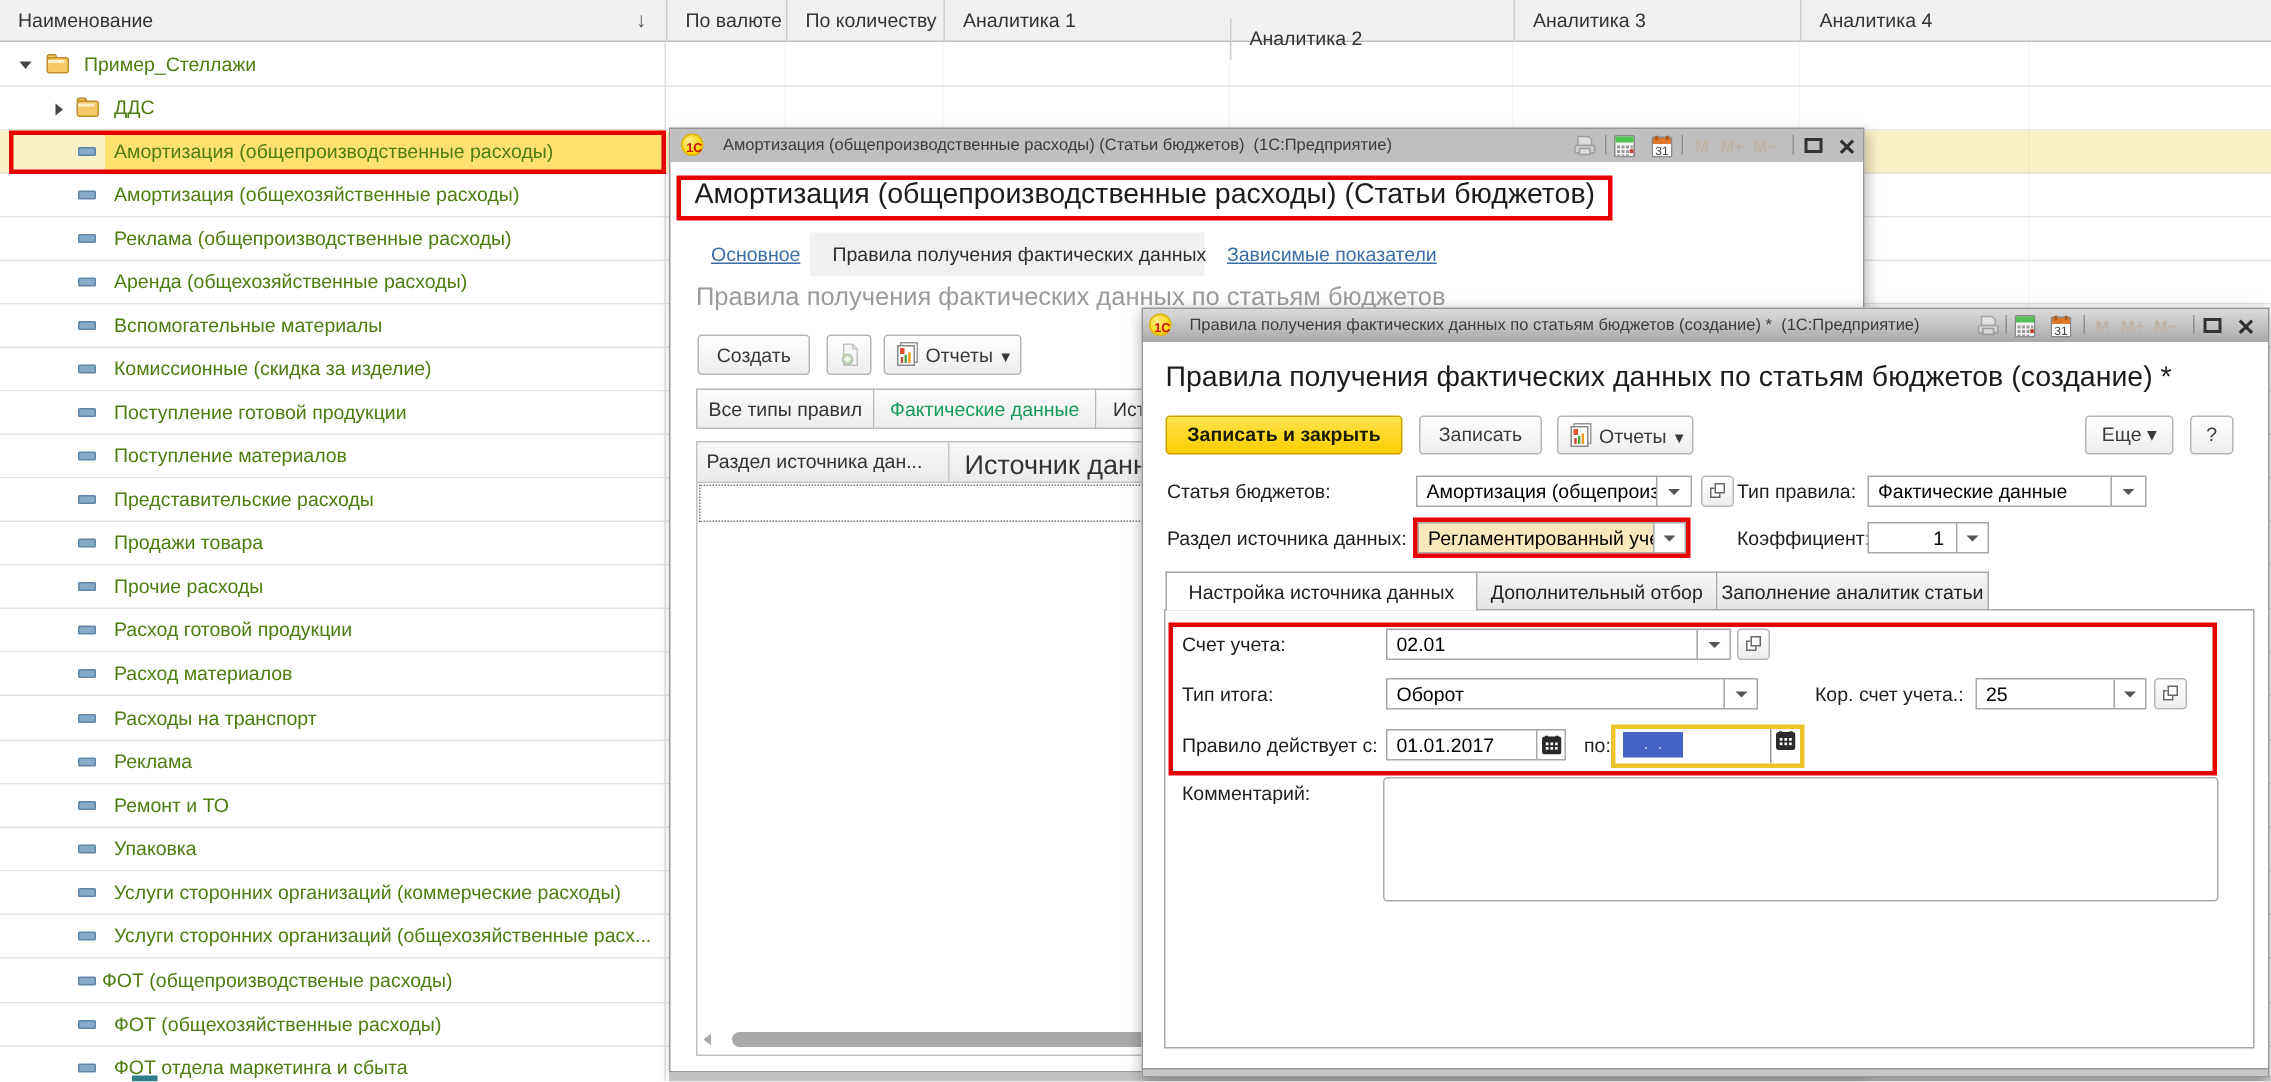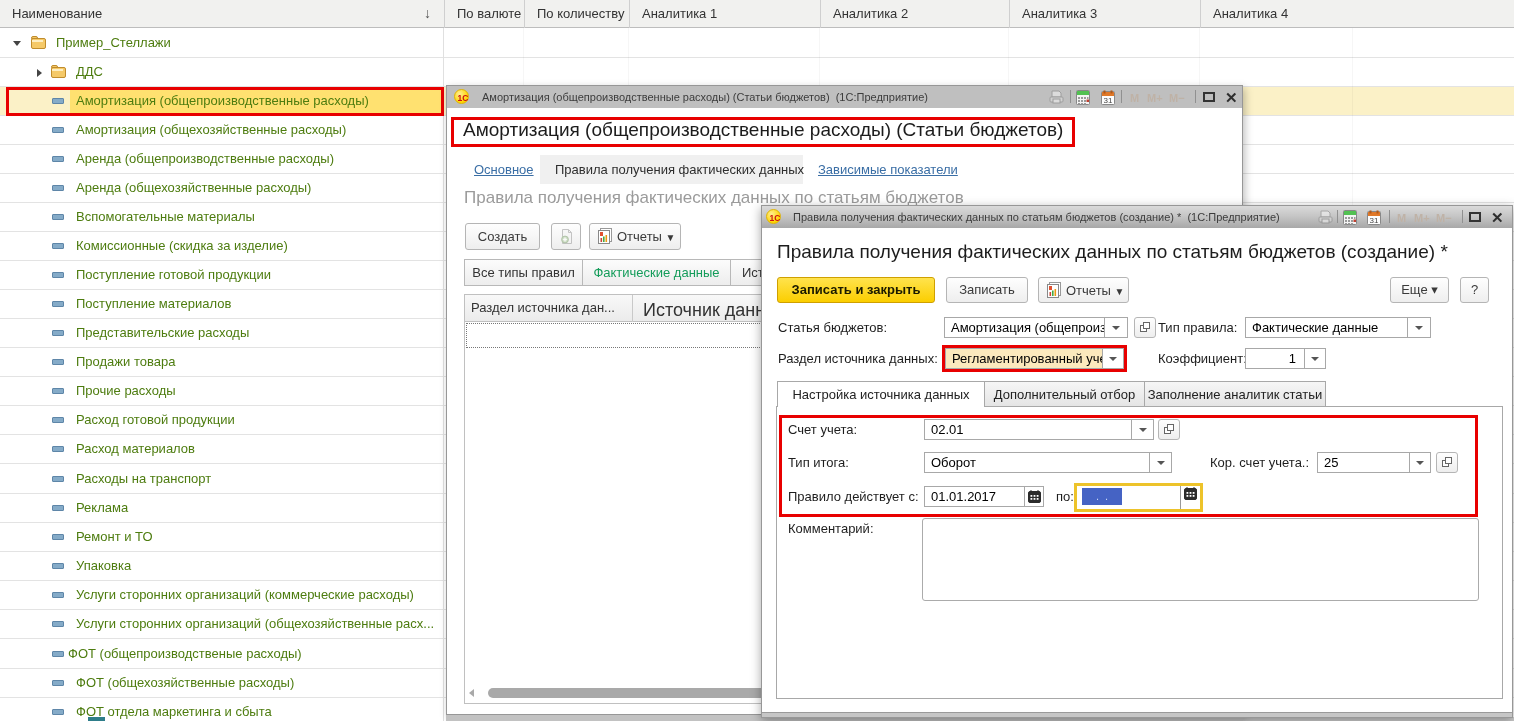--- a/index.html
+++ b/index.html
@@ -101,21 +101,21 @@
     <div class="abs" style="left:70px;top:0;width:373px;height:28px;background:#ffe170;"></div>
     <div class="leafico" style="left:52px;top:11px;"></div>
     <div class="rtxt" style="left:76px;">Амортизация (общепроизводственные расходы)</div>
   </div>
   <div class="row" style="top:116px;">
     <div class="leafico" style="left:52px;top:11px;"></div>
     <div class="rtxt" style="left:76px;">Амортизация (общехозяйственные расходы)</div>
   </div>
   <div class="row" style="top:145px;">
     <div class="leafico" style="left:52px;top:11px;"></div>
-    <div class="rtxt" style="left:76px;">Аренда (общепроизводственные расходы)</div>
+    <div class="rtxt" style="left:76px;">Реклама (общепроизводственные расходы)</div>
   </div>
   <div class="row" style="top:174px;">
     <div class="leafico" style="left:52px;top:11px;"></div>
     <div class="rtxt" style="left:76px;">Аренда (общехозяйственные расходы)</div>
   </div>
   <div class="row" style="top:203px;">
     <div class="leafico" style="left:52px;top:11px;"></div>
     <div class="rtxt" style="left:76px;">Вспомогательные материалы</div>
   </div>
   <div class="row" style="top:232px;">
@@ -194,21 +194,21 @@
   <div class="colline" style="left:1008px;"></div>
   <div class="colline" style="left:1199px;"></div>
   <div class="colline" style="left:1352px;"></div>
 </div>
 <div class="abs" id="thead">
   <div class="hcell" style="left:0;border-left:none;width:444px;">Наименование</div>
   <div class="abs" style="left:424px;top:5px;font-size:14px;color:#555;">↓</div>
   <div class="hcell" style="left:444px;width:80px;">По валюте</div>
   <div class="hcell" style="left:524px;width:105px;">По количеству</div>
   <div class="hcell" style="left:629px;width:191px;">Аналитика 1</div>
-  <div class="hcell" style="left:820px;width:189px;">Аналитика 2</div>
+  <div class="hcell" style="left:820px;width:189px;margin-top:12px;">Аналитика 2</div>
   <div class="hcell" style="left:1009px;width:191px;">Аналитика 3</div>
   <div class="hcell" style="left:1200px;width:153px;">Аналитика 4</div>
 </div>
 
 <div class="ann" style="left:6px;top:87px;width:438px;height:29px;z-index:3;"></div>
 
 <div class="win" id="dlg1" style="left:446px;top:85px;width:797px;height:630px;z-index:5;box-shadow:2px 3px 8px rgba(0,0,0,0.25);">
   <div class="tbar inactive">
     <div class="logo1c" style="left:7px;top:3px;">
           <span>1С</span>

